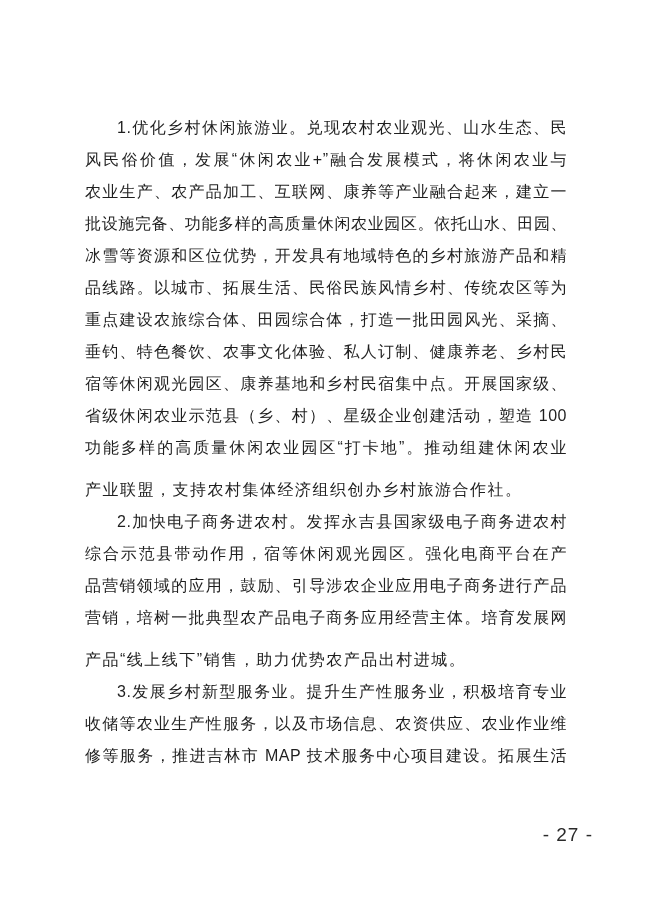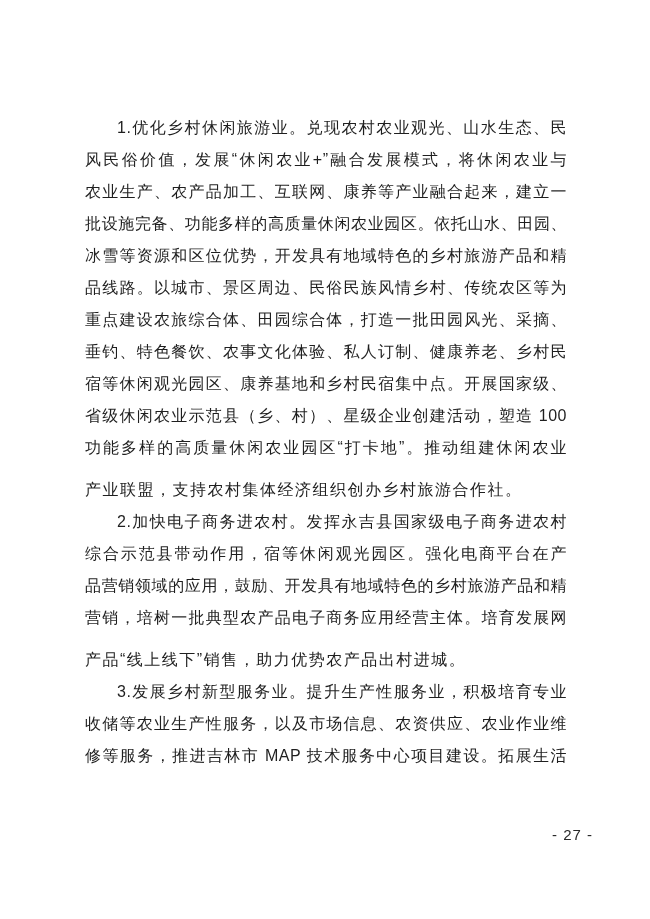--- a/index.html
+++ b/index.html
@@ -44,52 +44,52 @@
   .line.end {
     text-align-last: left;
     -moz-text-align-last: left;
     letter-spacing: 1.5px;
     margin-top: 10px;
   }
   .page-number {
     position: absolute;
     top: 826px;
     right: 83px;
-    font-size: 15px;
+    font-size: 19px;
     line-height: 18px;
     color: #2a2a2a;
     letter-spacing: 1px;
     text-align: right;
   }
 </style>
 </head>
 <body>
 
 <div class="page">
   <div class="text-block">
 
     <div class="para">
       <div class="line first">1.优化乡村休闲旅游业。兑现农村农业观光、山水生态、民</div>
       <div class="line">风民俗价值，发展“休闲农业+”融合发展模式，将休闲农业与</div>
       <div class="line">农业生产、农产品加工、互联网、康养等产业融合起来，建立一</div>
       <div class="line">批设施完备、功能多样的高质量休闲农业园区。依托山水、田园、</div>
       <div class="line">冰雪等资源和区位优势，开发具有地域特色的乡村旅游产品和精</div>
-      <div class="line">品线路。以城市、景区周边、民俗民族风情乡村、传统农区等为</div>
+      <div class="line">品线路。以城市、拓展生活、民俗民族风情乡村、传统农区等为</div>
       <div class="line">重点建设农旅综合体、田园综合体，打造一批田园风光、采摘、</div>
       <div class="line">垂钓、特色餐饮、农事文化体验、私人订制、健康养老、乡村民</div>
       <div class="line">宿等休闲观光园区、康养基地和乡村民宿集中点。开展国家级、</div>
       <div class="line">省级休闲农业示范县（乡、村）、星级企业创建活动，塑造 100</div>
       <div class="line">功能多样的高质量休闲农业园区“打卡地”。推动组建休闲农业</div>
       <div class="line end">产业联盟，支持农村集体经济组织创办乡村旅游合作社。</div>
     </div>
 
     <div class="para">
       <div class="line first">2.加快电子商务进农村。发挥永吉县国家级电子商务进农村</div>
       <div class="line">综合示范县带动作用，宿等休闲观光园区。强化电商平台在产</div>
-      <div class="line">品营销领域的应用，鼓励、开发具有地域特色的乡村旅游产品和精</div>
+      <div class="line">品营销领域的应用，鼓励、引导涉农企业应用电子商务进行产品</div>
       <div class="line">营销，培树一批典型农产品电子商务应用经营主体。培育发展网</div>
       <div class="line end">产品“线上线下”销售，助力优势农产品出村进城。</div>
     </div>
 
     <div class="para">
       <div class="line first">3.发展乡村新型服务业。提升生产性服务业，积极培育专业</div>
       <div class="line">收储等农业生产性服务，以及市场信息、农资供应、农业作业维</div>
       <div class="line">修等服务，推进吉林市 MAP 技术服务中心项目建设。拓展生活</div>
     </div>
 

